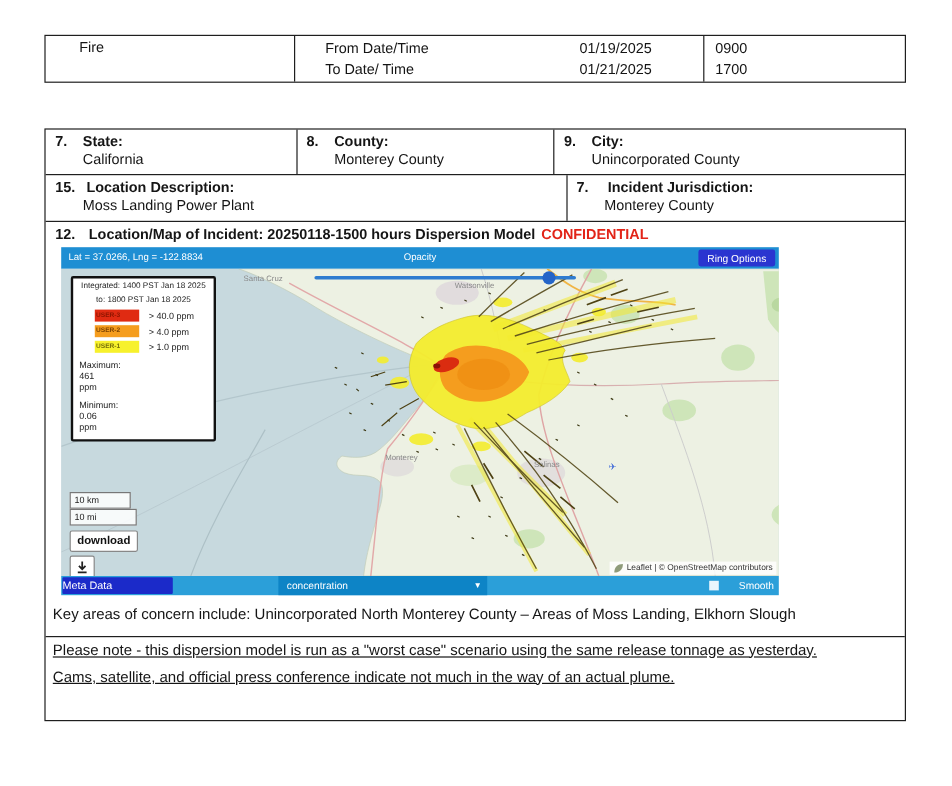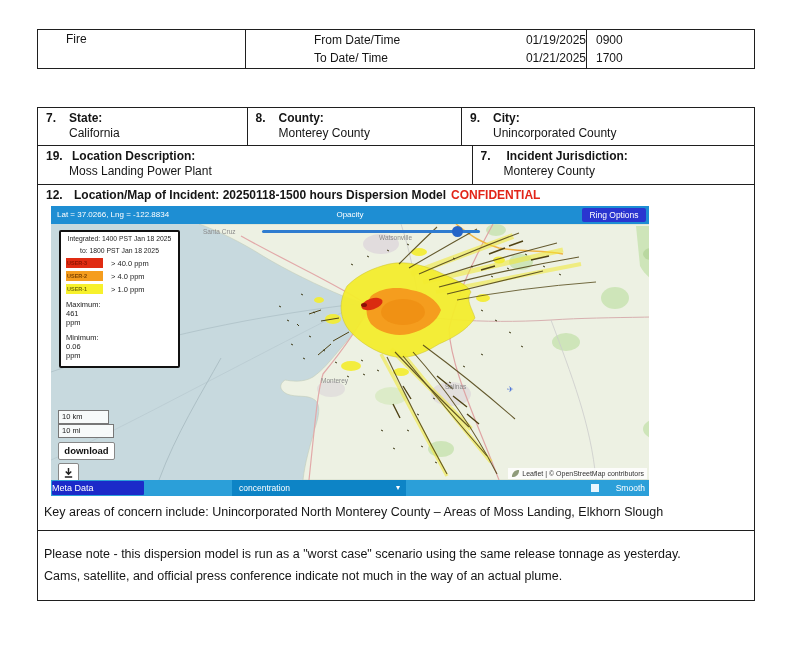--- a/index.html
+++ b/index.html
@@ -5,21 +5,21 @@
   html,body { margin:0; padding:0; background:#fff; }
   .page { position:relative; width:793px; height:655px; background:#ffffff;
           font-family:"Liberation Sans",sans-serif; color:#151515; overflow:hidden; }
 
   
   .fire-table { position:absolute; left:37px; top:29px; width:716px; height:38px;
                 border:1.5px solid #1f1f1f; display:flex; font-size:12px; }
   .ft-c1 { width:179px; border-right:1.5px solid #1f1f1f; padding:2px 0 0 28px; }
   .ft-c2 { width:340px; border-right:1.5px solid #1f1f1f; padding-top:1px; }
   .ft-c3 { flex:1; padding:1px 0 0 9px; }
-  .ft-row { display:flex; height:18px; line-height:18px;justify-content:flex-end; }
+  .ft-row { display:flex; height:18px; line-height:18px; }
   .ft-label { margin-left:25px; width:212px; }
   .ft-time { height:18px; line-height:18px; }
 
   
   .sec-heading { position:absolute; left:37px; top:88px; font-size:12.5px;
                  font-weight:bold; font-style:italic; }
 
   
   .main-table { position:absolute; left:37px; top:107px; width:716px; height:492px;
                 border:1.5px solid #1f1f1f; font-size:12px; }
@@ -34,40 +34,40 @@
   .l1 { display:flex; padding:3px 0 0 8px; font-weight:bold; }
   .l1 .num { width:23px; }
   .l1 .numW { width:26px; }
   .l2 { padding:1px 0 0 31px; }
   .cA1 { width:208.5px; } .cA2 { width:213.5px; } .cA3 { flex:1; }
   .cB1 { width:433.5px; } .cB2 { flex:1; }
   .map-row-title { display:flex; padding:3px 0 0 8px; font-weight:bold; }
   .map-row-title .num { width:28px; }
   .stamp { color:#e22418; margin-left:5px; font-weight:bold; }
   .rowD-text { padding:8px 0 0 6px; font-size:12.5px; }
-  .rowE-text { padding:12px 8px 0 6px; font-size:12.5px; line-height:22px; max-width:655px; }
+  .rowE-text { padding:0 8px 0 6px; font-size:12.5px; line-height:22px; max-width:655px;text-decoration:underline; }
 
   
   .mapblock { position:absolute; left:13px; top:21px; width:598px; height:290px; z-index:5; }
   .map-topbar { height:18px; background:#1e8ed3; position:relative; color:#fff; }
   .mt-coords { position:absolute; left:6px; top:4px; font-size:8px; }
   .mt-opacity { position:absolute; left:0; right:0; top:4px; text-align:center; font-size:8px; }
   .ring-btn { position:absolute; right:3px; top:2px; width:64px; height:14px; background:#2a35d0;
               border-radius:2px; font-size:8.5px; text-align:center; line-height:14px; cursor:pointer; }
   .map-body { height:256px; position:relative; background:#c7d9de; overflow:hidden; }
   .map-body svg.terrain { position:absolute; left:0; top:0; }
 
   .slider { position:absolute; left:211px; top:2px; width:218px; height:12px; }
   .slider .track { position:absolute; top:4px; left:0; right:0; height:3px; background:#2f7cd0; border-radius:2px; }
   .slider .handle { position:absolute; left:190px; top:0; width:11px; height:11px; border-radius:50%; background:#2565c8; }
 
   .legend { position:absolute; left:8px; top:6px; width:117px; background:#fff;
             border:2px solid #111; border-radius:2px; padding-bottom:6px; color:#222; }
   .lg-title { font-size:6.8px; line-height:8.5px; text-align:center; margin-top:3px; }
-  .lg-row { display:flex; align-items:center; margin:3px 0 0 5px; }
+  .lg-row { display:flex; align-items:center; margin:3px 0 0 18px; }
   .sw { width:36px; height:10px; font-size:5.5px; line-height:10px; padding-left:1px; font-weight:bold; }
   .sw3 { background:#e02b12; color:#8c1500; }
   .sw2 { background:#f59d1e; color:#7d4300; }
   .sw1 { background:#f7f12c; color:#77700a; }
   .lg-th { font-size:7.5px; margin-left:8px; }
   .lg-stat { display:flex; font-size:7.5px; margin:6px 0 0 5px;flex-direction:column; }
   .lg-stat .k { width:42px; } .lg-stat .v { width:27px; }
 
   .layers-btn { position:absolute; left:646px; top:24px; width:36px; height:36px; background:#fff;
                 border:1px solid #b0b0b0; border-radius:7px; box-shadow:0 1px 3px rgba(0,0,0,.3);
@@ -154,21 +154,21 @@
             <span class="num">9.</span>
             <span>City:</span>
           </div>
         <div class="l2">Unincorporated County</div>
       </div>
     </div>
 
     <div class="row rowB">
       <div class="cell cB1 bR">
         <div class="l1">
-            <span class="numW">19.</span>
+            <span class="numW">15.</span>
             <span>Location Description:</span>
           </div>
         <div class="l2">Moss Landing Power Plant</div>
       </div>
       <div class="cell cB2">
         <div class="l1">
             <span class="numW">7.</span>
             <span>Incident Jurisdiction:</span>
           </div>
         <div class="l2">Monterey County</div>

